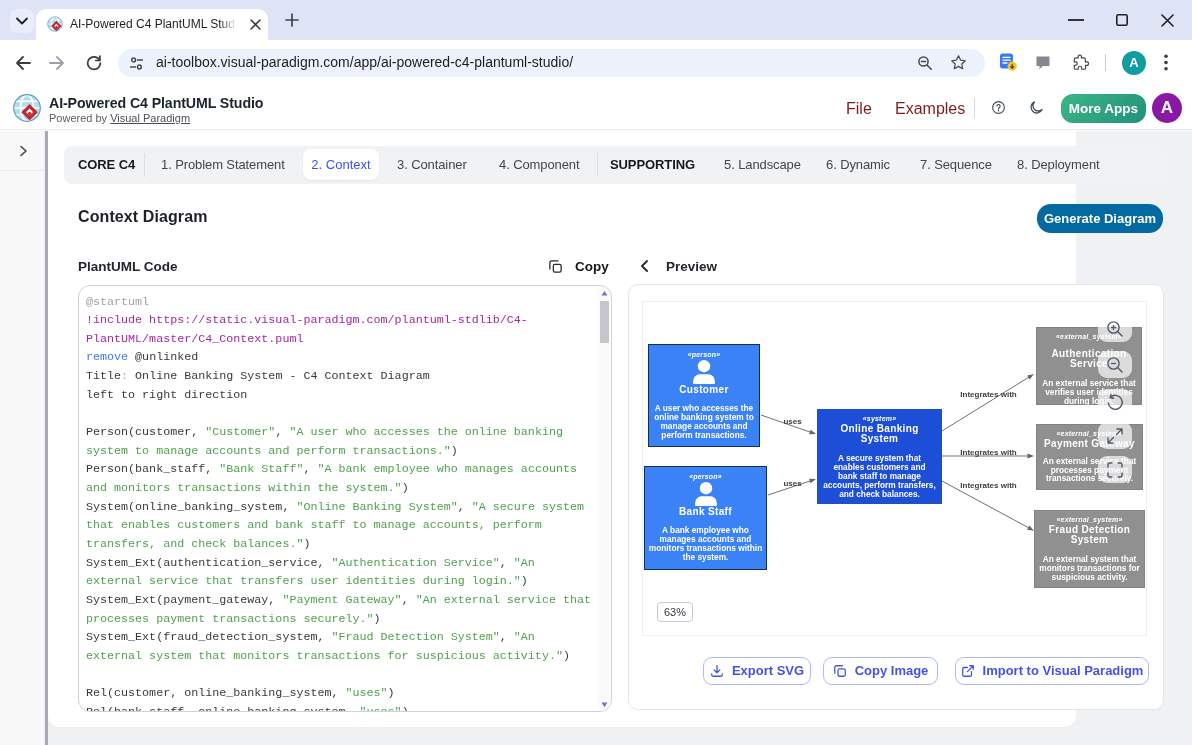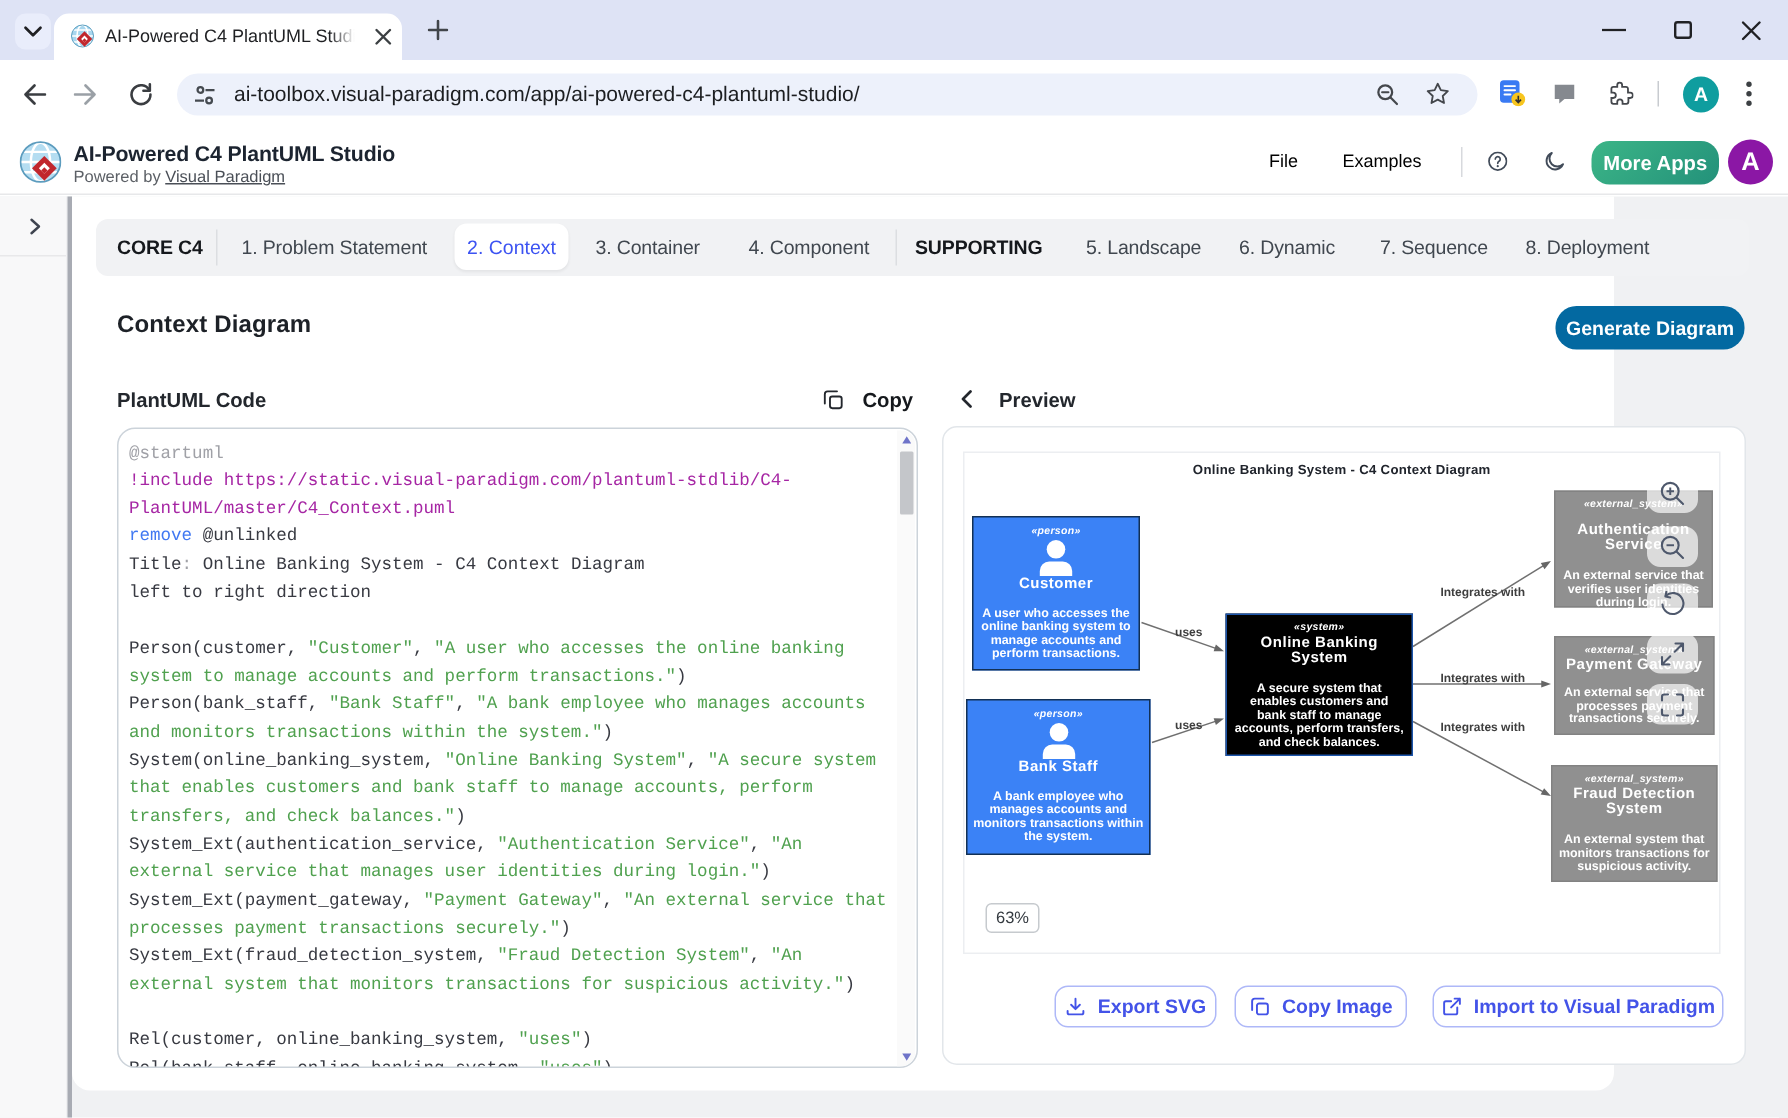--- a/index.html
+++ b/index.html
@@ -11,21 +11,21 @@
   #tabtitle { position:absolute; left:34px; top:8px; width:172px; font-size:12px; color:#1f2023; white-space:nowrap; overflow:hidden; }
   #tabfade { position:absolute; right:0; top:0; width:22px; height:30px; background:linear-gradient(90deg, rgba(255,255,255,0), #fff 75%); }
   #toolbar { position:absolute; left:0; top:40px; width:1192px; height:45px; background:#ffffff; border-radius:8px 8px 0 0; }
   #omnibox { position:absolute; left:118px; top:9px; width:867px; height:28px; background:#edf1fb; border-radius:14px; }
   #urltext { position:absolute; left:156px; top:14px; font-size:14px; color:#1c1e21; }
   
   #apphdr { position:absolute; left:0; top:85px; width:1192px; height:45px; background:#fff; border-bottom:1px solid #e7e8ea; }
   #apptitle { position:absolute; left:49px; top:10px; font-size:14.2px; font-weight:bold; color:#1c2430; letter-spacing:-0.1px;}
   #appsub { position:absolute; left:49px; top:27px; font-size:11px; color:#5c6066; }
   #appsub a { color:#4a4f57; text-decoration:underline; }
-  .hmenu { position:absolute; top:15px; font-size:12px; color:#000000; font-weight:500; }
+  .hmenu { position:absolute; top:15px; font-size:16px; color:#7f1d1d; font-weight:500; }
   #moreapps { position:absolute; left:1061px; top:9px; width:85px; height:29px; border-radius:12px; background:linear-gradient(135deg,#3cb587 0%, #23917a 100%); color:#fff; font-size:13.5px; font-weight:bold; text-align:center; line-height:29px; }
   #avatarA { position:absolute; left:1152px; top:8px; width:30px; height:30px; border-radius:50%; background:#8b17a5; color:#fff; font-size:17px; font-weight:bold; text-align:center; line-height:30px; }
   
   #page { position:absolute; left:0; top:131px; width:1192px; height:614px; background:#f0f1f3; }
   #sidebar { position:absolute; left:0; top:0; width:44px; height:614px; background:#f8f8f9; }
   #sidebtn { position:absolute; left:0; top:0; width:44px; height:40px; border-bottom:1px solid #e8e8ea; }
   #sbtrack { position:absolute; left:44px; top:0; width:4px; height:614px; background:#f0f0f2; }
   #sbthumb { position:absolute; left:45px; top:0; width:2.5px; height:614px; background:#a8abb3; }
   #card { position:absolute; left:48px; top:0; width:1028px; height:596px; background:#ffffff; border-radius:0 0 12px 12px; }
   
@@ -55,21 +55,21 @@
   #zoomlbl { position:absolute; left:28px; top:317px; width:36px; height:20px; border:1px solid #c6cace; border-radius:4px; font-size:11px; color:#343a40; text-align:center; line-height:19px; }
   .actbtn { position:absolute; top:372px; height:28px; border:1.5px solid #aeb8f8; border-radius:9px; background:#fff; color:#4353e8; font-size:13px; font-weight:bold; text-align:center; line-height:25px; white-space:nowrap; }
   .actbtn svg { vertical-align:-2.5px; margin-right:8px; }
   
   #dtitle { position:absolute; left:0; top:6px; width:100%; text-align:center; font-size:8.8px; font-weight:bold; color:#20242c; letter-spacing:0.2px; }
   .node { position:absolute; color:#fff; text-align:center; font-weight:bold; }
   .stereo { font-size:7px; font-style:italic; letter-spacing:0.2px; line-height:7px; margin-top:5.5px; }
   .nname { font-size:10px; letter-spacing:0.35px; line-height:9.8px; white-space:nowrap; margin-top:0.5px; }
   .ndesc { font-size:8.3px; line-height:9.1px; letter-spacing:0; white-space:nowrap; }
   .person { background:#3b82f6; border:1px solid #123055; }
-  .system { background:#000000; border:1px solid #1c55ab; }
+  .system { background:#1d4ed8; border:1px solid #1c55ab; }
   .ext    { background:#909090; border:1px solid #828282; }
   .ctrl { position:absolute; left:455px; width:34px; height:27px; background:rgba(255,255,255,0.68); border-radius:9px; }
   .ctrl svg { position:absolute; left:8px; top:4.5px; }
 </style>
 </head>
 <body>
 
 <div id="tabstrip">
   <div class="abs" style="left:10px;top:9px;width:24px;height:24px;border-radius:7px;background:#e9edfb;"></div>
     <svg class="abs" style="left:15px;top:14px" width="14" height="14" viewBox="0 0 14 14">
@@ -237,21 +237,21 @@
 left to right direction
 
 Person(customer, <span class="c3">"Customer"</span>, <span class="c3">"A user who accesses the online banking</span>
 <span class="c3">system to manage accounts and perform transactions."</span>)
 Person(bank_staff, <span class="c3">"Bank Staff"</span>, <span class="c3">"A bank employee who manages accounts</span>
 <span class="c3">and monitors transactions within the system."</span>)
 System(online_banking_system, <span class="c3">"Online Banking System"</span>, <span class="c3">"A secure system</span>
 <span class="c3">that enables customers and bank staff to manage accounts, perform</span>
 <span class="c3">transfers, and check balances."</span>)
 System_Ext(authentication_service, <span class="c3">"Authentication Service"</span>, <span class="c3">"An</span>
-<span class="c3">external service that manages user identities during login."</span>)
+<span class="c3">external service that transfers user identities during login."</span>)
 System_Ext(payment_gateway, <span class="c3">"Payment Gateway"</span>, <span class="c3">"An external service that</span>
 <span class="c3">processes payment transactions securely."</span>)
 System_Ext(fraud_detection_system, <span class="c3">"Fraud Detection System"</span>, <span class="c3">"An</span>
 <span class="c3">external system that monitors transactions for suspicious activity."</span>)
 
 Rel(customer, online_banking_system, <span class="c3">"uses"</span>)
 Rel(bank_staff, online_banking_system, <span class="c3">"uses"</span>)</div>
       <div id="vsb">
         <svg class="abs" style="left:3px;top:3px" width="7" height="7" viewBox="0 0 8 8">
             <path d="M4 1 L7.4 6.4 H0.6 Z" fill="#6f74c9"></path>
@@ -262,21 +262,20 @@
           </svg>
       </div>
     </div>
 
     <svg class="abs" style="left:592px;top:129px" width="9" height="12" viewBox="0 0 9 12">
         <path d="M7 1 L2 6 L7 11" fill="none" stroke="#23272d" stroke-width="1.8" stroke-linecap="round" stroke-linejoin="round"></path>
       </svg>
     <div id="prevlbl">Preview</div>
     <div id="prevcard">
       <div id="diag">
-        <div id="dtitle">Online Banking System - C4 Context Diagram</div>
 
         <svg class="abs" style="left:0;top:0" width="503" height="333" viewBox="0 0 503 333">
           <g stroke="#707070" stroke-width="1" fill="none">
             <path d="M118 113 L168 130.4"></path>
             <path d="M125 193 L168.3 178.6"></path>
             <path d="M299 129 L386.3 74.9"></path>
             <path d="M299 154 L386 154"></path>
             <path d="M299 179 L386.2 226.1"></path>
           </g>
           <g fill="#666666">

